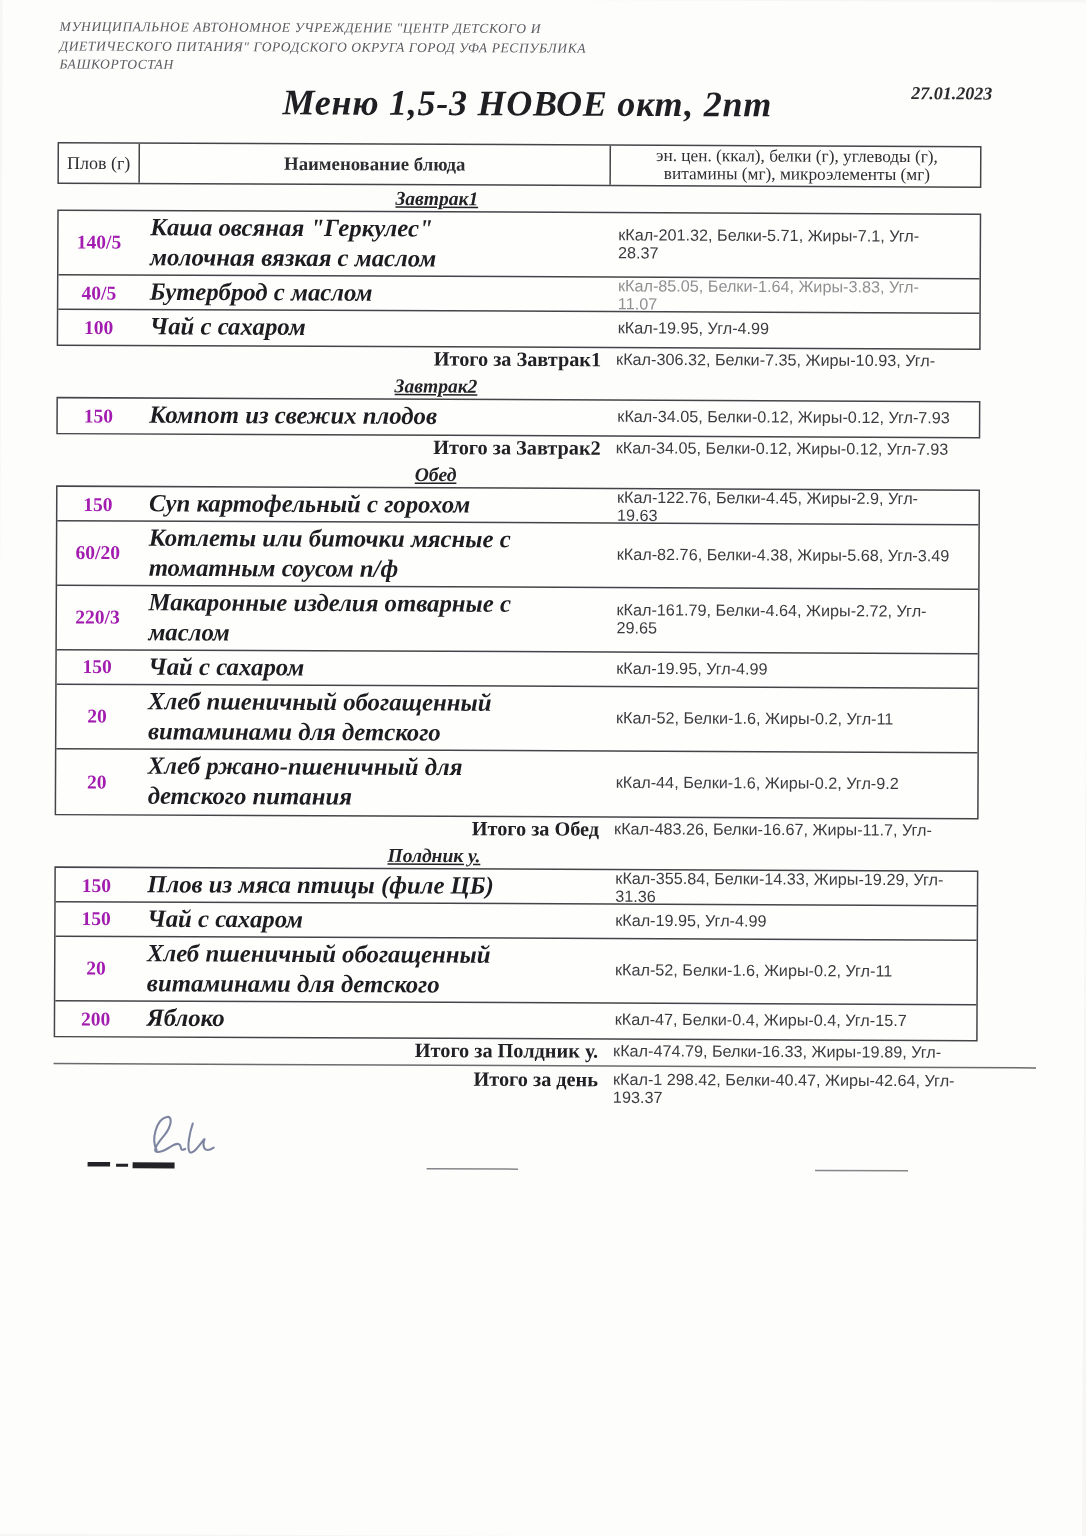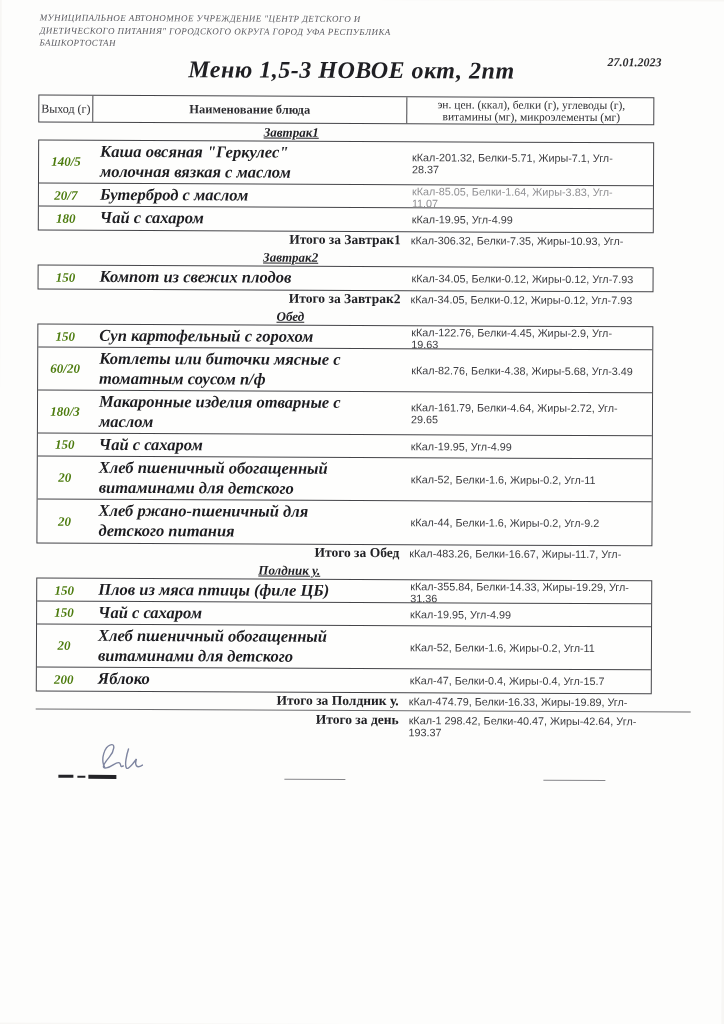--- a/index.html
+++ b/index.html
@@ -51,21 +51,21 @@
     font-weight:bold;font-style:italic;font-size:13px;line-height:13px;
     text-decoration:underline;color:#222226;
   }
   
   .trow{box-sizing:border-box;border-bottom:1.3px solid #454549;}
   .trow:last-child{border-bottom:none;}
   .row-1{height:23px;}
   .row-2{height:43px;}
   .c-portion{
     display:flex;align-items:center;justify-content:center;
-    font-weight:bold;font-style:italic;font-size:13px;color:#4d7c0f;
+    font-weight:bold;font-size:13px;color:#a21caf;
     box-sizing:border-box;
   }
   .c-dish{
     font-weight:bold;font-style:italic;font-size:16.5px;line-height:20px;
     color:#1d1d21;padding:1px 4px 0 7px;box-sizing:border-box;
     white-space:pre-line;overflow:visible;
   }
   .c-nutrition{
     display:flex;align-items:center;
     font-family:"Liberation Sans", sans-serif;
@@ -109,43 +109,43 @@
 
   <div class="org">МУНИЦИПАЛЬНОЕ АВТОНОМНОЕ УЧРЕЖДЕНИЕ "ЦЕНТР ДЕТСКОГО И
 ДИЕТИЧЕСКОГО ПИТАНИЯ" ГОРОДСКОГО ОКРУГА ГОРОД УФА РЕСПУБЛИКА
 БАШКОРТОСТАН</div>
   <div class="doc-date">27.01.2023</div>
   <div class="doc-title">Меню 1,5-3 НОВОЕ окт, 2пт</div>
 
   <div class="content">
 
     <div class="grid3 box thead">
-      <div class="cell brd">Выход (г)</div>
+      <div class="cell brd">Плов (г)</div>
       <div class="cell brd h-dish">Наименование блюда</div>
       <div class="cell h-nutr">эн. цен. (ккал), белки (г), углеводы (г),
 витамины (мг), микроэлементы (мг)</div>
     </div>
 
     <div class="sect-head">Завтрак1</div>
     <div class="box">
       <div class="grid3 trow row-2">
         <div class="c-portion brd">140/5</div>
         <div class="c-dish brd">Каша овсяная "Геркулес"
 молочная вязкая с маслом</div>
         <div class="c-nutrition">кКал-201.32, Белки-5.71, Жиры-7.1, Угл-
 28.37</div>
       </div>
       <div class="grid3 trow row-1 faded">
-        <div class="c-portion brd">20/7</div>
+        <div class="c-portion brd">40/5</div>
         <div class="c-dish brd">Бутерброд с маслом</div>
         <div class="c-nutrition">кКал-85.05, Белки-1.64, Жиры-3.83, Угл-
 11.07</div>
       </div>
       <div class="grid3 trow row-1">
-        <div class="c-portion brd">180</div>
+        <div class="c-portion brd">100</div>
         <div class="c-dish brd">Чай с сахаром</div>
         <div class="c-nutrition">кКал-19.95, Угл-4.99</div>
       </div>
     </div>
     <div class="total-row">
       <div class="total-label">Итого за Завтрак1</div>
       <div class="total-value">кКал-306.32, Белки-7.35, Жиры-10.93, Угл-</div>
     </div>
 
     <div class="sect-head">Завтрак2</div>
@@ -169,21 +169,21 @@
         <div class="c-nutrition">кКал-122.76, Белки-4.45, Жиры-2.9, Угл-
 19.63</div>
       </div>
       <div class="grid3 trow row-2">
         <div class="c-portion brd">60/20</div>
         <div class="c-dish brd">Котлеты или биточки мясные с
 томатным соусом п/ф</div>
         <div class="c-nutrition">кКал-82.76, Белки-4.38, Жиры-5.68, Угл-3.49</div>
       </div>
       <div class="grid3 trow row-2">
-        <div class="c-portion brd">180/3</div>
+        <div class="c-portion brd">220/3</div>
         <div class="c-dish brd">Макаронные изделия отварные с
 маслом</div>
         <div class="c-nutrition">кКал-161.79, Белки-4.64, Жиры-2.72, Угл-
 29.65</div>
       </div>
       <div class="grid3 trow row-1">
         <div class="c-portion brd">150</div>
         <div class="c-dish brd">Чай с сахаром</div>
         <div class="c-nutrition">кКал-19.95, Угл-4.99</div>
       </div>

